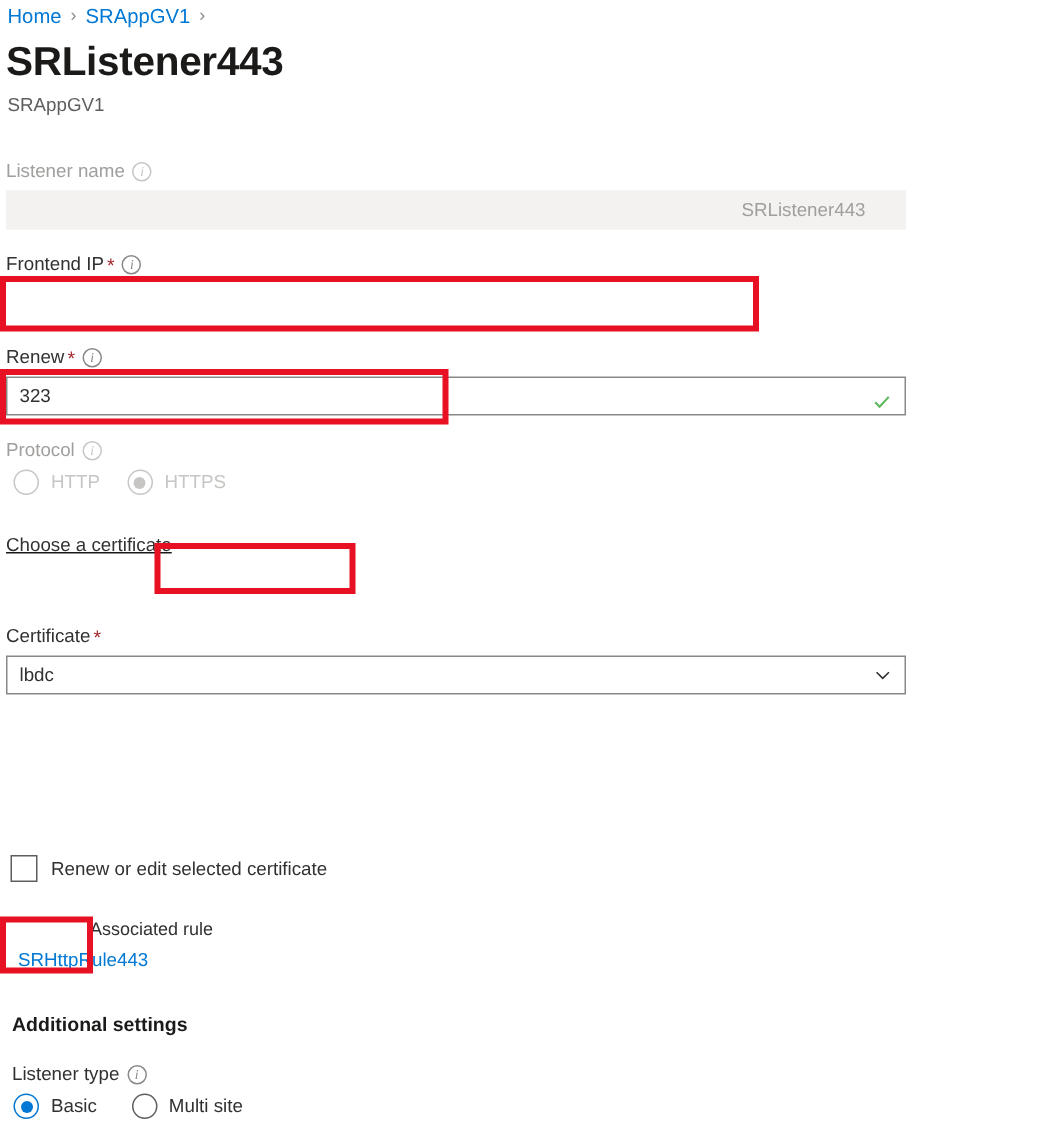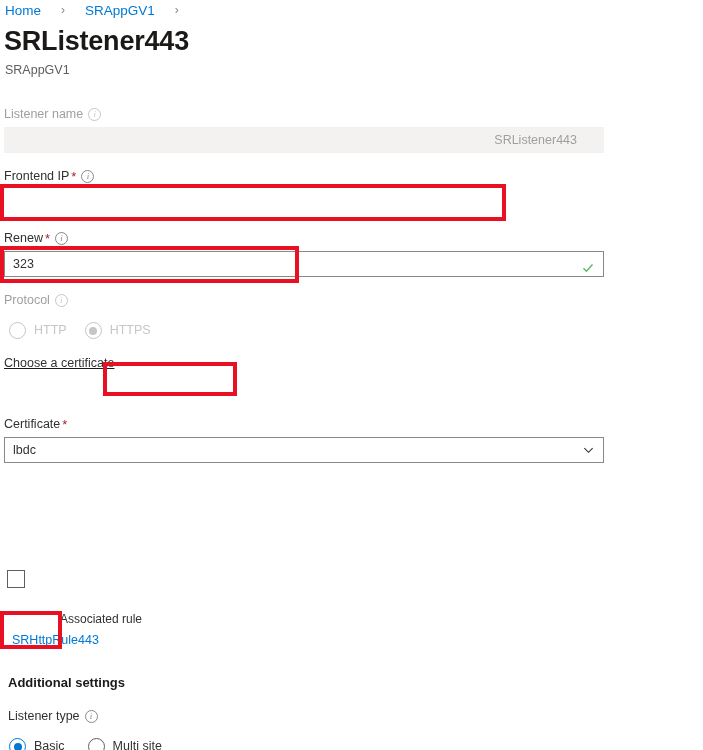--- a/index.html
+++ b/index.html
@@ -25,21 +25,21 @@
 
   
   .breadcrumb {
     position: absolute;
     left: 5px;
     top: 2px;
     font-size: 13.5px;
     line-height: 18px;
     display: flex;
     align-items: center;
-    gap: 20px;
+    gap: 6px;
     white-space: nowrap;
   }
   .crumb-link {
     color: #0078d4;
     text-decoration: none;
     cursor: pointer;
   }
   .crumb-sep {
     color: #8a8886;
     font-size: 12px;
@@ -149,21 +149,21 @@
     top: 50%;
     transform: translateY(-50%);
     width: 12px;
     height: 12px;
     pointer-events: none;
   }
 
   
   .radio-row {
     display: flex;
-    align-items: flex-end;
+    align-items: flex-start;
     gap: 0px;
     height: 26px;
   }
   .radio {
     display: flex;
     align-items: center;
     gap: 8px;
     cursor: pointer;
     padding-right: 18px;
   }
@@ -330,20 +330,21 @@
         <span class="chev">
           <svg width="11" height="11" viewBox="0 0 12 12">
               <path d="M1.5 4 L6 8.5 L10.5 4" fill="none" stroke="#323130" stroke-width="1.2"></path>
             </svg>
         </span>
       </div>
     </div>
 
     <div class="check-row" style="position:absolute; left:3px; top:464px;">
       <span class="cbox"></span>
+      <span class="ctext">Renew or edit selected certificate</span>
     </div>
 
     <div class="field" style="position:absolute; left:8px; top:505px;">
       <div class="static-lbl">Associated rule</div>
       <a class="link" style="display:block; margin-top:4px;">SRHttpRule443</a>
     </div>
 
     <div class="section-h" style="position:absolute; left:4px; top:568px;">Additional settings</div>
 
     <div class="field" style="position:absolute; left:4px; top:602px;">

